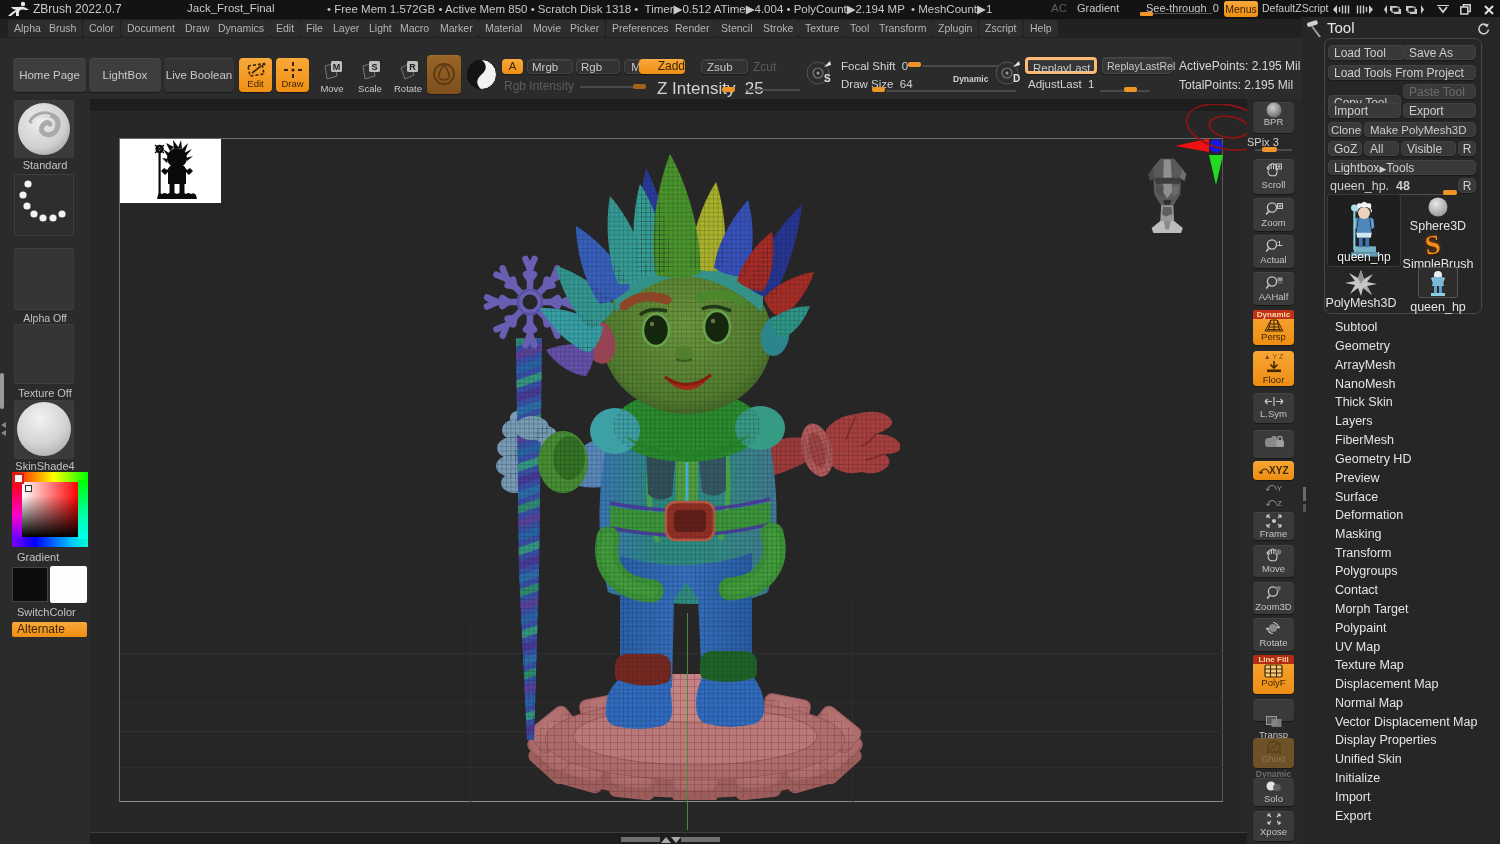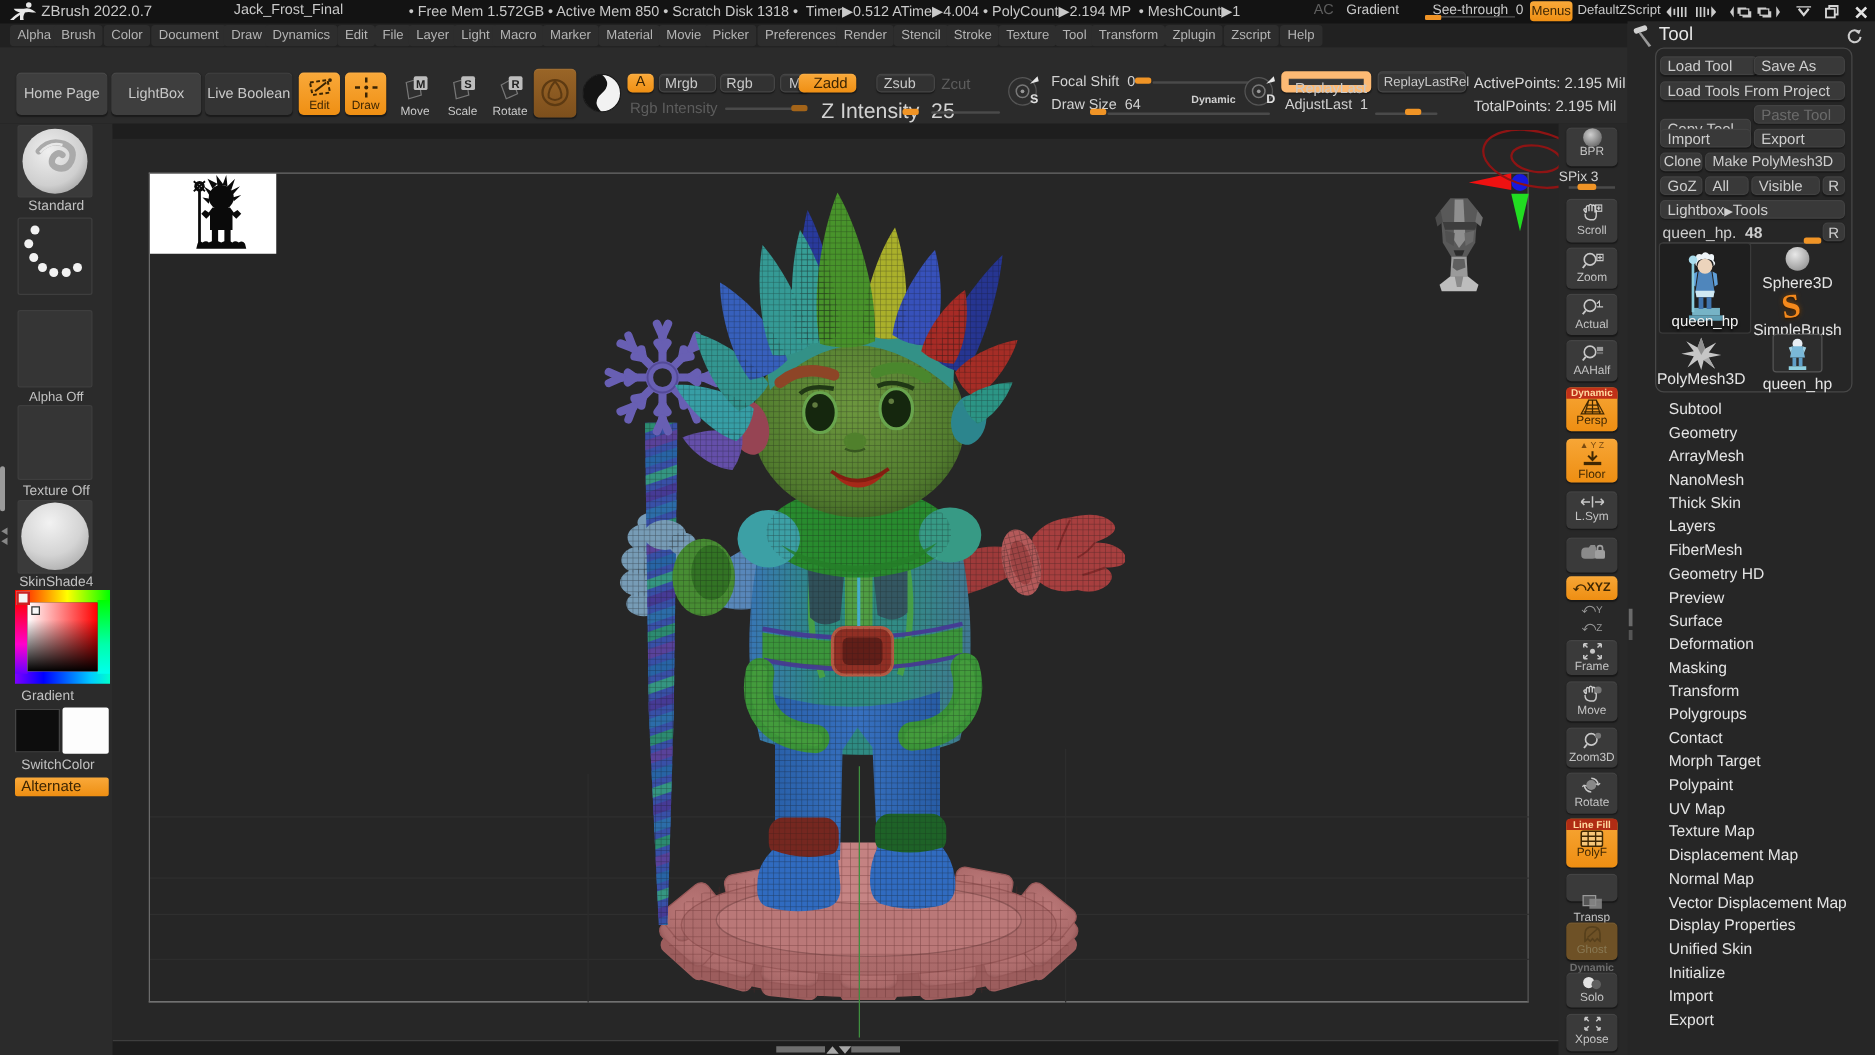--- a/index.html
+++ b/index.html
@@ -179,21 +179,21 @@
       <svg width="31" height="31" viewBox="0 0 31 31">
           <circle cx="15.5" cy="15.5" r="15" fill="#f2f2f2"></circle>
           <path d="M15.5 0.5 A15 15 0 0 0 15.5 30.5 Q7 23 15.5 15.5 Q24 8 15.5 0.5" fill="#141414"></path>
           <circle cx="15.5" cy="15.5" r="15" fill="none" stroke="#1a1a1a" stroke-width="1"></circle>
         </svg>
     </div>
     <div class="btn obtn" style="left:502px;top:21px;width:21px;height:15px;line-height:15px;font-size:11.5px">A</div>
     <div class="btn" style="left:527px;top:21px;width:46px;height:15px;line-height:15px;text-align:left;padding-left:4px;border:1px solid #454545;background:#323232">Mrgb</div>
     <div class="btn" style="left:576px;top:21px;width:44px;height:15px;line-height:15px;text-align:left;padding-left:4px;border:1px solid #454545;background:#323232">Rgb</div>
     <div class="btn" style="left:624px;top:21px;width:24px;height:15px;line-height:15px;border:1px solid #454545;background:#323232">M</div>
-    <div class="btn obtn" style="left:639px;top:21px;width:46px;height:15px;line-height:15px;text-align:center;padding-left:5px;font-size:12px">Zadd</div>
+    <div class="btn obtn" style="left:639px;top:21px;width:46px;height:15px;line-height:15px;text-align:right;padding-left:5px;font-size:12px">Zadd</div>
     <div class="btn" style="left:701px;top:21px;width:47px;height:15px;line-height:15px;text-align:left;padding-left:5px;border:1px solid #454545;background:#323232">Zsub</div>
     <div class="abs dimtext" style="left:753px;top:22px;font-size:12px">Zcut</div>
     <div class="abs dimtext" style="left:504px;top:41px;font-size:12px">Rgb Intensity</div>
     <div class="sl-track" style="left:580px;top:48px;width:65px"></div>
     <div class="sl-handle" style="left:633px;top:46px;background:#a36419"></div>
     <div class="abs" style="left:657px;top:41px;font-size:17px;color:#d2d2d2">Z Intensity&nbsp; 25</div>
     <div class="sl-track" style="left:745px;top:51px;width:55px"></div>
     <div class="sl-handle" style="left:722px;top:49px"></div>
     <svg class="abs" style="left:805px;top:20px" width="28" height="28" viewBox="0 0 28 28">
         <circle cx="13" cy="15" r="11" fill="#2d2d2d" stroke="#555" stroke-width="1"></circle>
@@ -209,21 +209,21 @@
     <div class="sl-track" style="left:886px;top:52px;width:130px"></div>
     <div class="sl-handle" style="left:872px;top:49px"></div>
     <div class="abs" style="left:953px;top:36px;font-size:8.5px;font-weight:bold;color:#cfcfcf">Dynamic</div>
     <svg class="abs" style="left:994px;top:20px" width="28" height="28" viewBox="0 0 28 28">
         <circle cx="13" cy="15" r="11" fill="#2d2d2d" stroke="#555" stroke-width="1"></circle>
         <circle cx="13" cy="15" r="5" fill="none" stroke="#777" stroke-width="1.2"></circle>
         <circle cx="13" cy="15" r="1.5" fill="#999"></circle>
         <path d="M19 9 L25 3 L26 7 Z" fill="#e8e8e8"></path>
         <text x="19" y="24" font-size="10" fill="#e0e0e0" font-weight="bold">D</text>
       </svg>
-    <div class="btn" style="left:1025px;top:19px;width:72px;height:17px;line-height:17px;text-align:left;padding-left:5px;border:6px solid #fdba74;background:#363636;font-size:11.5px">ReplayLast</div>
+    <div class="btn" style="left:1025px;top:19px;width:72px;height:17px;line-height:17px;text-align:left;padding-left:5px;border:3px solid #fdba74;background:#363636;font-size:11.5px">ReplayLast</div>
     <div class="btn" style="left:1102px;top:19px;width:71px;height:17px;line-height:17px;text-align:left;padding-left:4px;border:1px solid #484848;background:#363636;font-size:10.5px">ReplayLastRel</div>
     <div class="abs" style="left:1028px;top:40px;font-size:11.5px;color:#d2d2d2">AdjustLast&nbsp; 1</div>
     <div class="sl-track" style="left:1100px;top:52px;width:50px"></div>
     <div class="sl-handle" style="left:1124px;top:49px"></div>
     <div class="abs" style="left:1179px;top:21px;font-size:12px;color:#d6d6d6;white-space:nowrap">ActivePoints: 2.195 Mil</div>
     <div class="abs" style="left:1179px;top:40px;font-size:12px;color:#d6d6d6;white-space:nowrap">TotalPoints: 2.195 Mil</div>
   </div>
   <div class="abs" style="left:0;top:99px;width:1302px;height:4px;background:#202020"></div>
   <div class="abs" style="left:1047px;top:100px;width:16px;height:4px;background:#f09426;border-radius:1px"></div>
   <div id="leftbar" class="abs">

